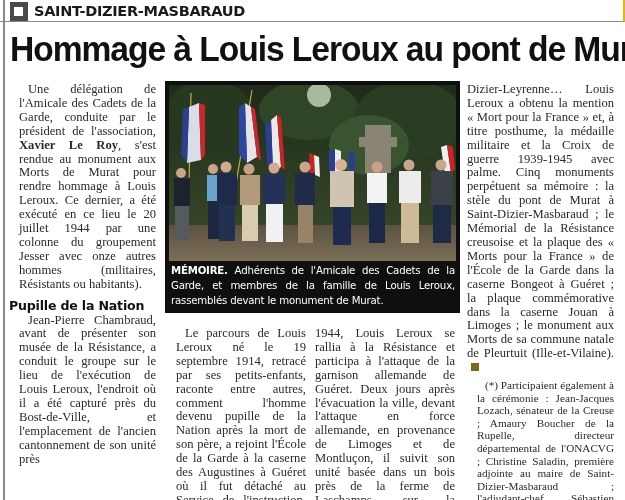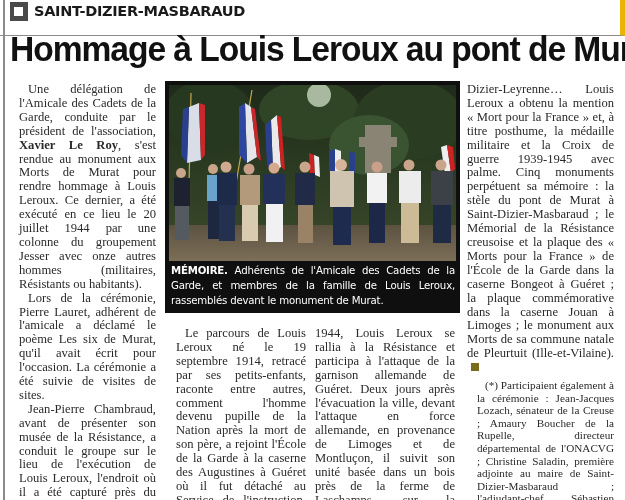--- a/index.html
+++ b/index.html
@@ -1,19 +1,19 @@
 <!DOCTYPE html>
 <html><head>
 <meta charset="utf-8">
 <style>
   * { margin:0; padding:0; box-sizing:border-box; }
   html, body { width:625px; height:500px; background:#ffffff; overflow:hidden; }
   body { position:relative; font-family:"Liberation Serif", serif; color:#222; }
   .left-rule { position:absolute; left:3px; top:0; width:2px; height:500px; background:#8a8a8a; }
-  .rubric { position:absolute; left:0; top:0; width:625px; height:36px; border-bottom:1px solid #8a8a8a; border-right:5px solid #eab308; }
+  .rubric { position:absolute; left:0; top:0; width:625px; height:22px; border-bottom:1px solid #8a8a8a; border-right:2px solid #eab308; }
   .rubric-box { position:absolute; left:10px; top:2px; width:18px; height:19px; background:#4a4a4a; }
   .rubric-box .sq { position:absolute; left:4px; top:5px; width:9px; height:9px; background:#fff; }
   .rubric-label { position:absolute; left:34px; top:2px; font-family:"DejaVu Sans", sans-serif; font-weight:bold; font-size:14.5px; letter-spacing:-0.3px; color:#1a1a1a; line-height:19px; }
   .headline { position:absolute; left:10px; top:28px; width:612px; font-family:"Liberation Sans", sans-serif; font-size:35px; line-height:42px; color:#111; letter-spacing:-1.1px; white-space:nowrap; transform:scaleX(0.96); transform-origin:left top; }
   .col { position:absolute; font-size:12.6px; line-height:13.9px; color:#2a2a2a; text-align:justify; hyphens:manual; }
   .col p { margin:0; }
   .col .indent { text-indent:9px;margin-left:10px; }
   .col1 { left:9px; top:83px; width:147px; }
   .col2 { left:166px; top:327px; width:140px; }
   .col3 { left:315px; top:327px; width:140px; }
@@ -37,21 +37,21 @@
   <div class="rubric-box">
       <div class="sq"></div>
     </div>
   <div class="rubric-label">SAINT-DIZIER-MASBARAUD</div>
 </div>
 
 <h1 class="headline">Hommage à Louis Leroux au pont de Murat</h1>
 
 <div class="col col1">
   <p class="indent"><span>Une délégation de l'Amicale des Cadets de la Garde, conduite par le président de l'association, </span><span class="bold-inline">Xavier Le Roy</span><span>, s'est rendue au monument aux Morts de Murat pour rendre hommage à Louis Leroux. Ce dernier, a été exécuté en ce lieu le 20 juillet 1944 par une colonne du groupement Jesser avec onze autres hommes (militaires, Résistants ou habitants).</span></p>
-  <p class="indent">Lors de la cérémonie, Pierre Lauret, adhérent de l'amicale a déclamé le poème Les six de Murat, qu'il avait écrit pour l'occasion. La cérémonie a été suivie de visites de sites.</p>
+  <div class="subhead">Pupille de la Nation</div>
   <p class="indent">Jean-Pierre Chambraud, avant de présenter son musée de la Résistance, a conduit le groupe sur le lieu de l'exécution de Louis Leroux, l'endroit où il a été capturé près du Bost-de-Ville, et l'emplacement de l'ancien cantonnement de son unité près</p>
 </div>
 
 <div class="photo">
   <svg width="287" height="176" viewBox="0 0 287 176">
     <defs>
       <linearGradient id="sky" x1="0" y1="0" x2="0" y2="1">
         <stop offset="0" stop-color="#1f2a1a"></stop>
         <stop offset="0.5" stop-color="#2c3c22"></stop>
         <stop offset="1" stop-color="#3d4a2c"></stop>

